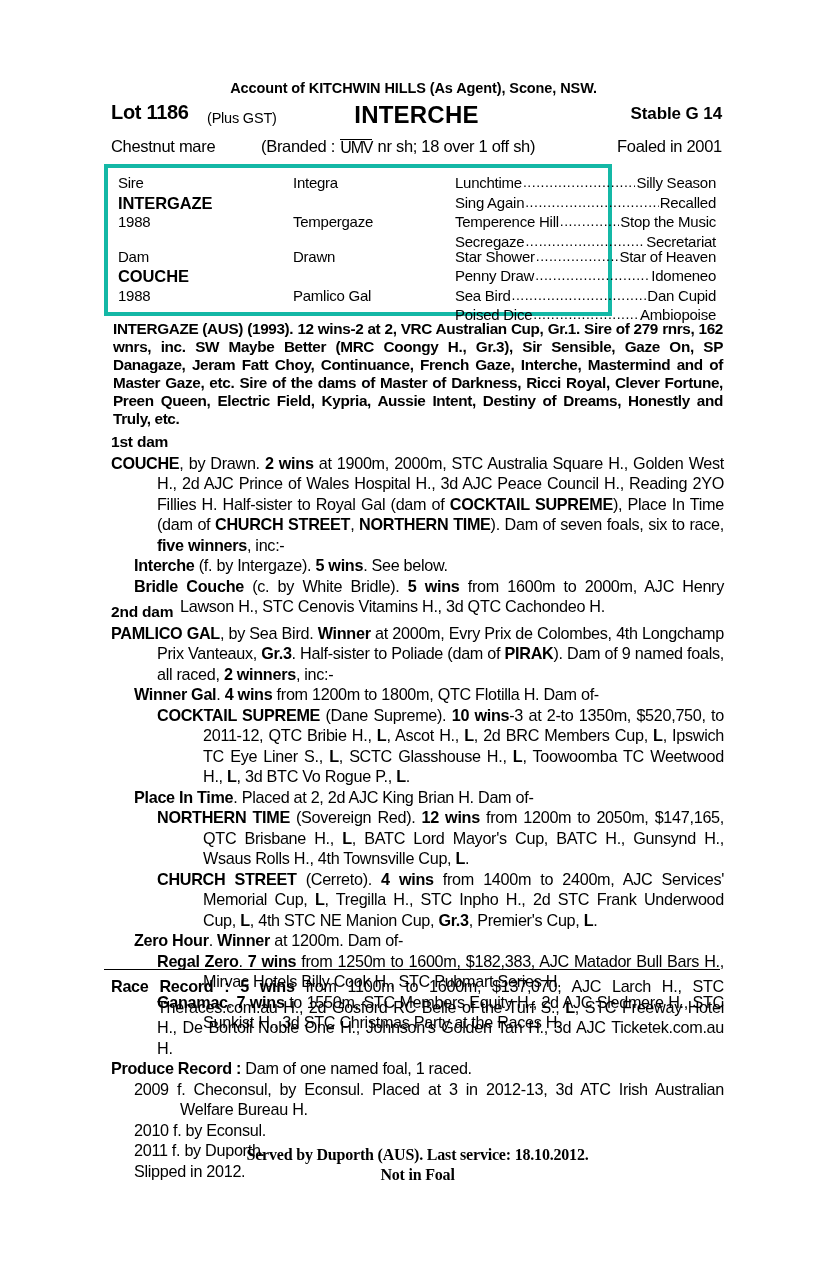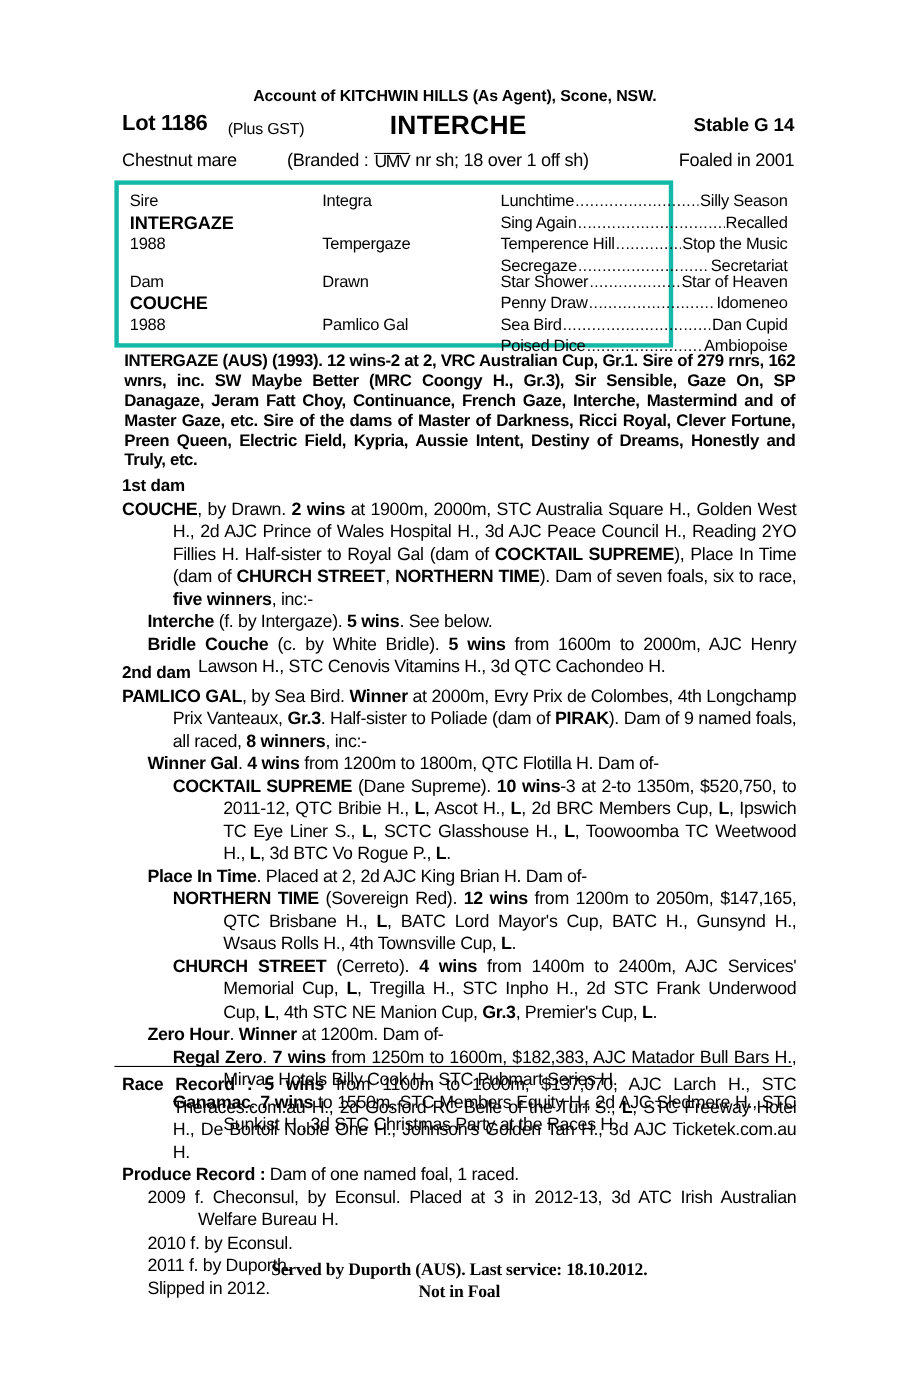--- a/index.html
+++ b/index.html
@@ -323,21 +323,21 @@
 
   <div class="block" style="top:432px;">
     <div class="hd">1st dam</div>
     <div class="p hang1"><b>COUCHE</b>, by Drawn. <b>2 wins</b> at 1900m, 2000m, STC Australia Square H., Golden West H., 2d AJC Prince of Wales Hospital H., 3d AJC Peace Council H., Reading 2YO Fillies H. Half-sister to Royal Gal (dam of <b>COCKTAIL SUPREME</b>), Place In Time (dam of <b>CHURCH STREET</b>, <b>NORTHERN TIME</b>). Dam of seven foals, six to race, <b>five winners</b>, inc:-</div>
     <div class="p lvl1h"><b>Interche</b> (f. by Intergaze). <b>5 wins</b>. See below.</div>
     <div class="p lvl1h"><b>Bridle Couche</b> (c. by White Bridle). <b>5 wins</b> from 1600m to 2000m, AJC Henry Lawson H., STC Cenovis Vitamins H., 3d QTC Cachondeo H.</div>
   </div>
 
   <div class="block" style="top:602px;">
     <div class="hd">2nd dam</div>
-    <div class="p hang1"><b>PAMLICO GAL</b>, by Sea Bird. <b>Winner</b> at 2000m, Evry Prix de Colombes, 4th Longchamp Prix Vanteaux, <b>Gr.3</b>. Half-sister to Poliade (dam of <b>PIRAK</b>). Dam of 9 named foals, all raced, <b>8 winners</b>, inc:-</div>
+    <div class="p hang1"><b>PAMLICO GAL</b>, by Sea Bird. <b>Winner</b> at 2000m, Evry Prix de Colombes, 4th Longchamp Prix Vanteaux, <b>Gr.3</b>. Half-sister to Poliade (dam of <b>PIRAK</b>). Dam of 9 named foals, all raced, <b>2 winners</b>, inc:-</div>
     <div class="p lvl1h"><b>Winner Gal</b>. <b>4 wins</b> from 1200m to 1800m, QTC Flotilla H. Dam of-</div>
     <div class="p lvl2h"><b>COCKTAIL SUPREME</b> (Dane Supreme). <b>10 wins</b>-3 at 2-to 1350m, $520,750, to 2011-12, QTC Bribie H., <b>L</b>, Ascot H., <b>L</b>, 2d BRC Members Cup, <b>L</b>, Ipswich TC Eye Liner S., <b>L</b>, SCTC Glasshouse H., <b>L</b>, Toowoomba TC Weetwood H., <b>L</b>, 3d BTC Vo Rogue P., <b>L</b>.</div>
     <div class="p lvl1h"><b>Place In Time</b>. Placed at 2, 2d AJC King Brian H. Dam of-</div>
     <div class="p lvl2h"><b>NORTHERN TIME</b> (Sovereign Red). <b>12 wins</b> from 1200m to 2050m, $147,165, QTC Brisbane H., <b>L</b>, BATC Lord Mayor's Cup, BATC H., Gunsynd H., Wsaus Rolls H., 4th Townsville Cup, <b>L</b>.</div>
     <div class="p lvl2h"><b>CHURCH STREET</b> (Cerreto). <b>4 wins</b> from 1400m to 2400m, AJC Services' Memorial Cup, <b>L</b>, Tregilla H., STC Inpho H., 2d STC Frank Underwood Cup, <b>L</b>, 4th STC NE Manion Cup, <b>Gr.3</b>, Premier's Cup, <b>L</b>.</div>
     <div class="p lvl1h"><b>Zero Hour</b>. <b>Winner</b> at 1200m. Dam of-</div>
     <div class="p lvl2h"><b>Regal Zero</b>. <b>7 wins</b> from 1250m to 1600m, $182,383, AJC Matador Bull Bars H., Mirvac Hotels Billy Cook H., STC Pubmart Series H.</div>
     <div class="p lvl2h"><b>Ganamac</b>. <b>7 wins</b> to 1550m, STC Members Equity H., 2d AJC Sledmere H., STC Sunkist H., 3d STC Christmas Party at the Races H.</div>
   </div>
 

